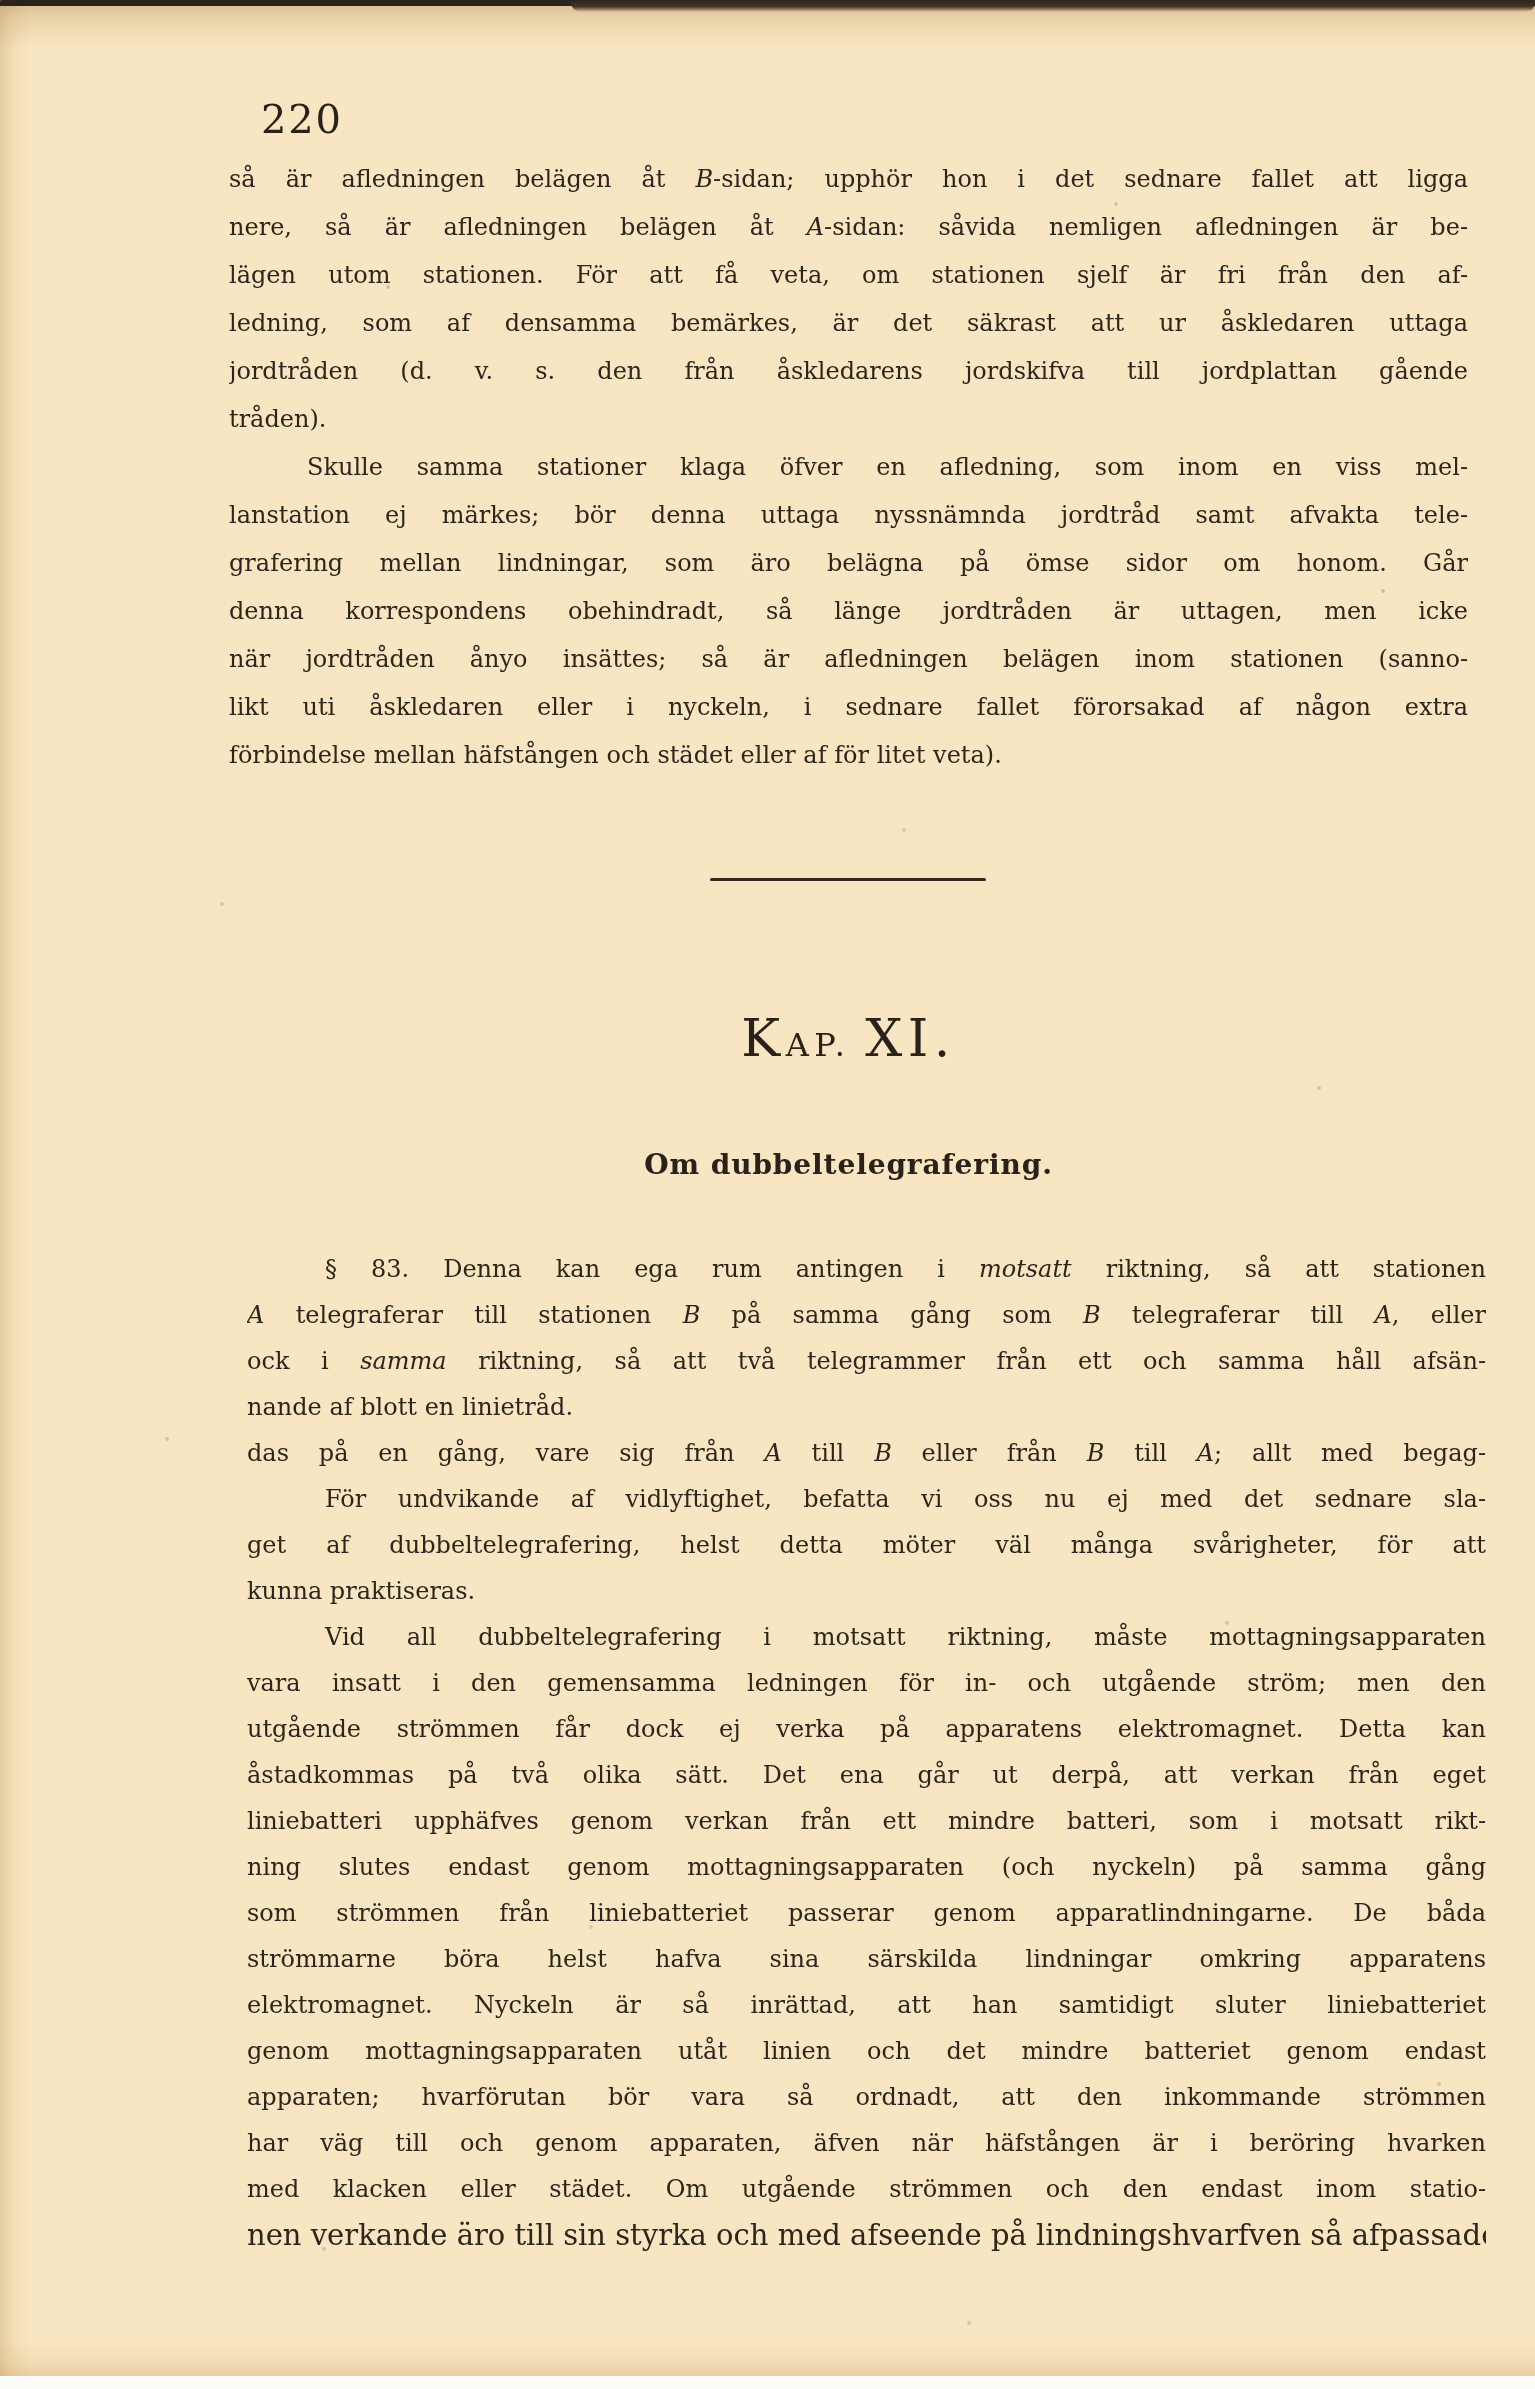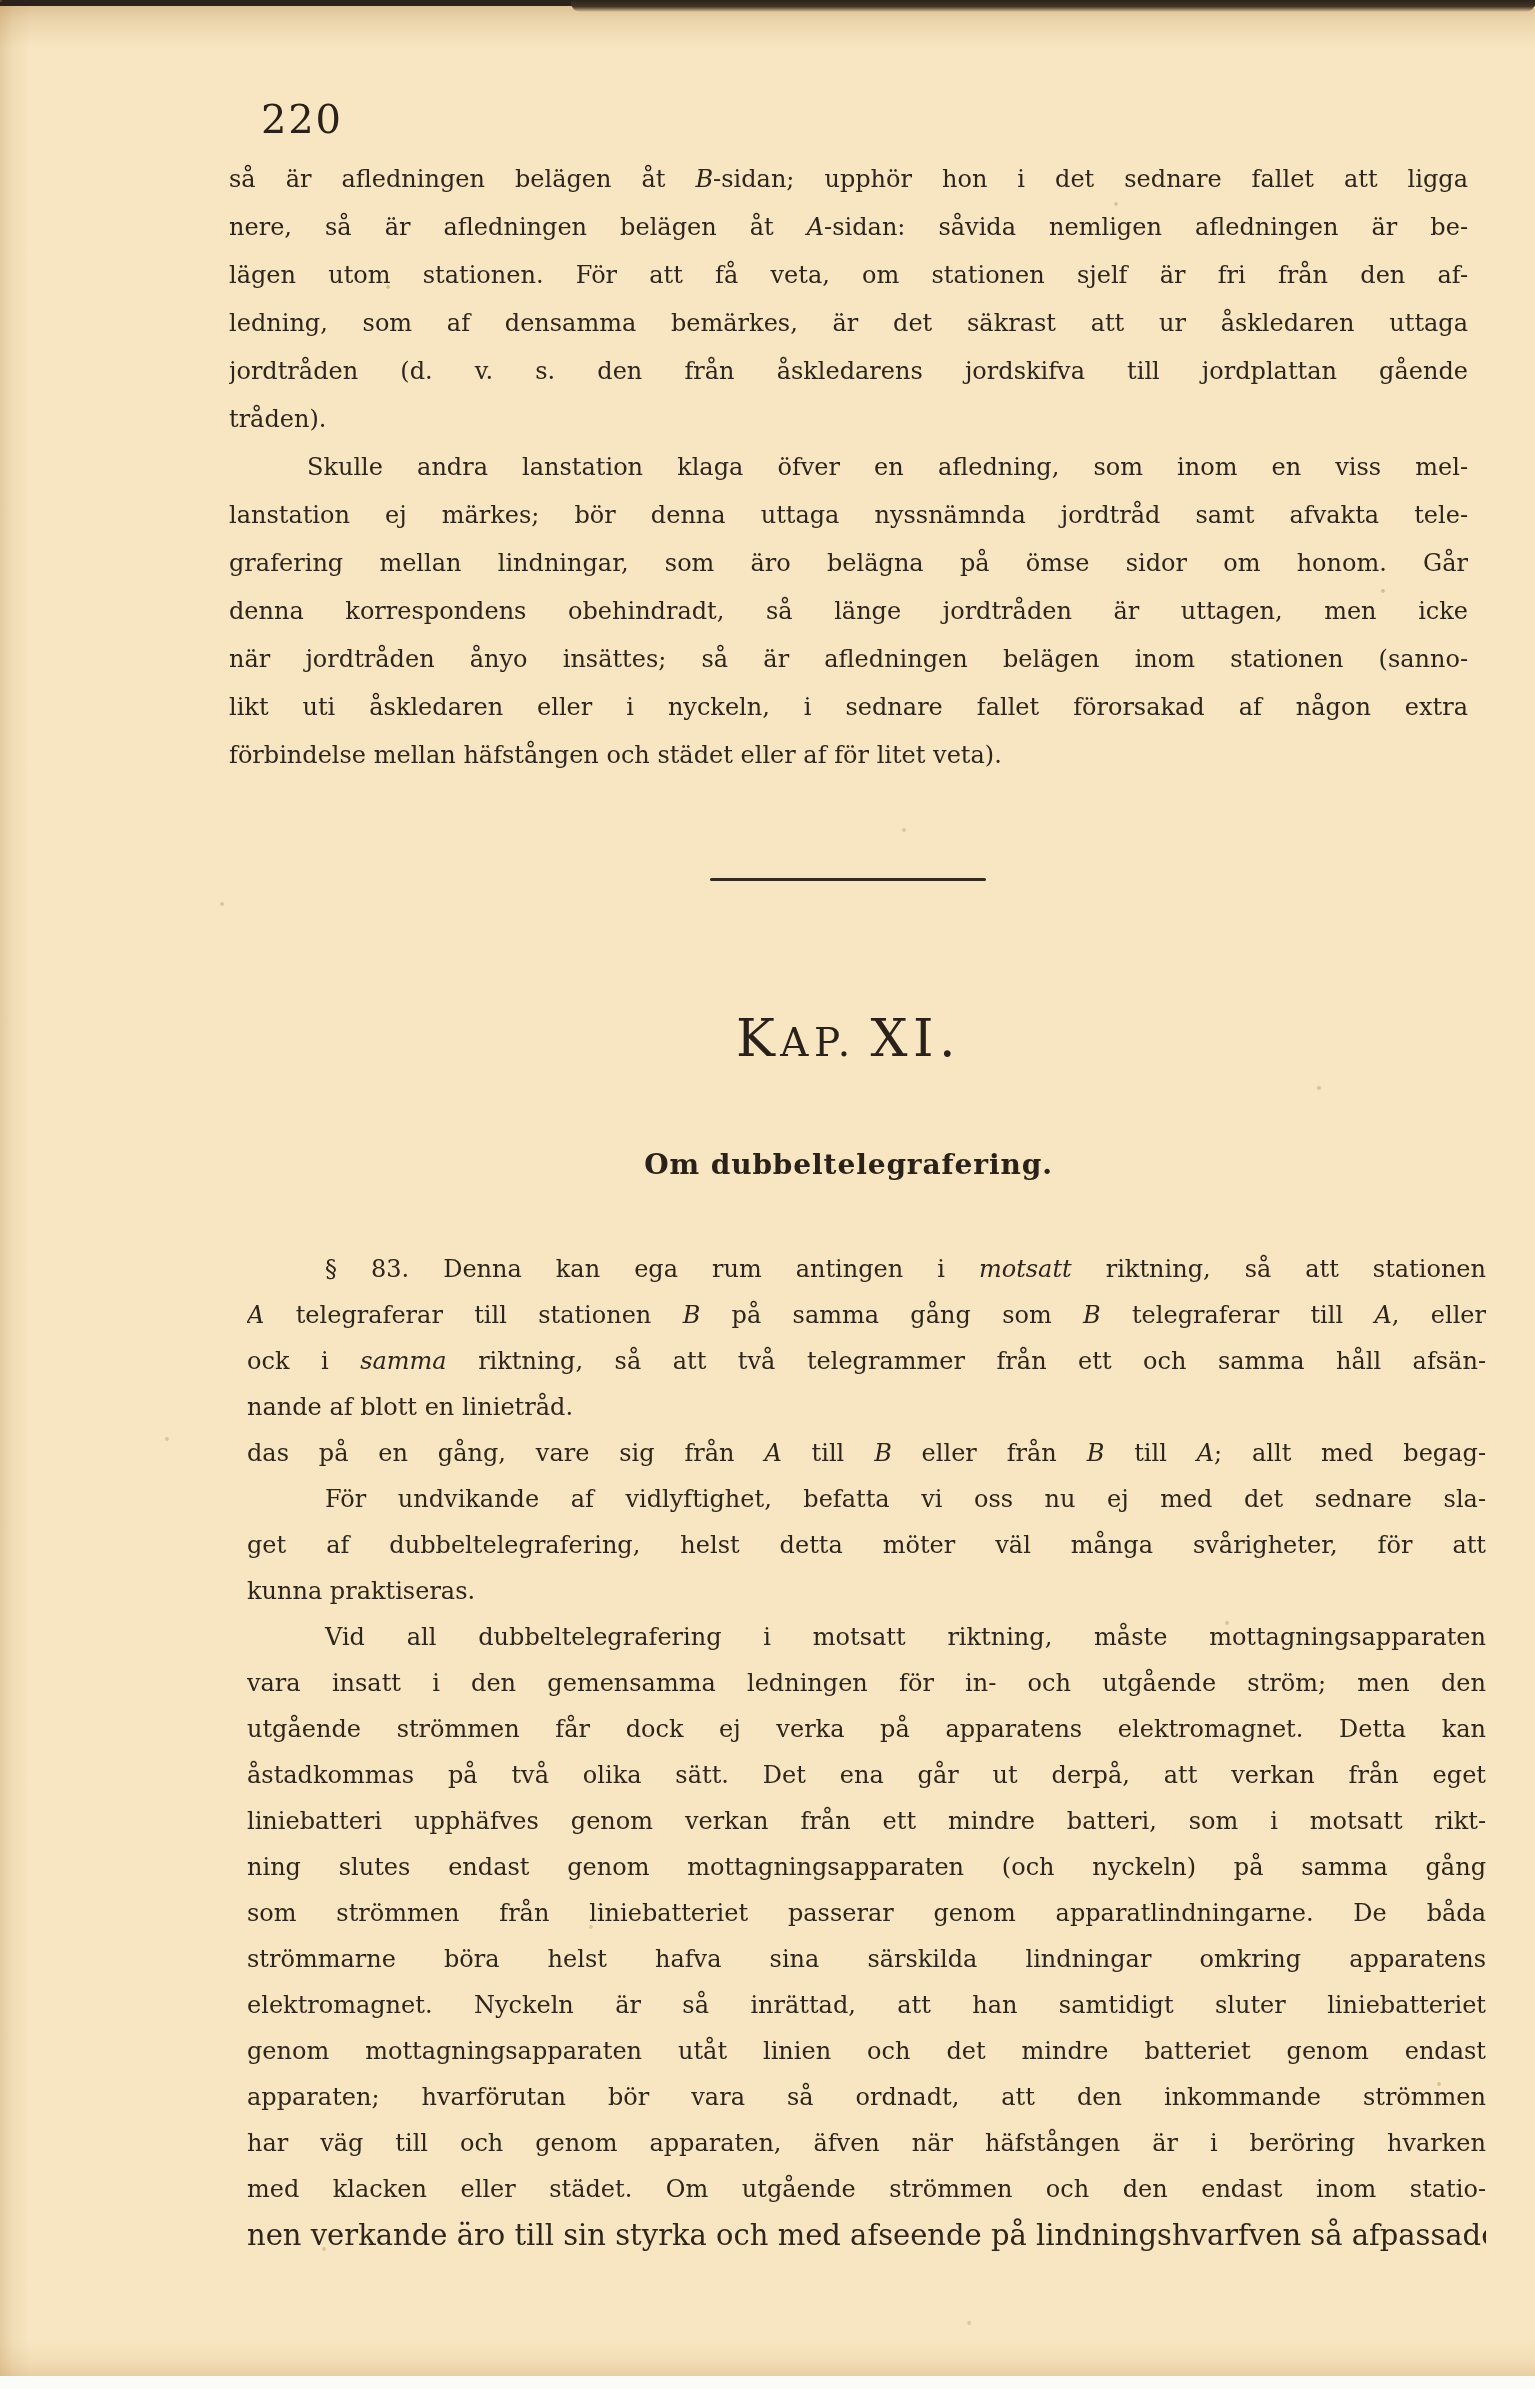--- a/index.html
+++ b/index.html
@@ -62,21 +62,21 @@
   .block-bottom .para:last-child .line:last-child{font-size:29px;}
   .divider{
     position:absolute;left:710px;top:878px;width:276px;height:2.8px;
     background:#342a1f;border-radius:1.8px;
   }
   .kicker{
     position:absolute;left:229px;top:1008px;width:1239px;
     text-align:center;color:#2a221a;
   }
   .kicker .kcap{font-size:52px;letter-spacing:5.5px;}
-  .kicker .ksmall{font-size:39px;letter-spacing:5.5px;margin-right:14.7px;margin-top:6px;}
+  .kicker .ksmall{font-size:32px;letter-spacing:5.5px;margin-right:14.7px;margin-top:6px;}
   .subtitle{
     position:absolute;left:229px;top:1148px;width:1239px;
     text-align:center;font-weight:700;font-size:28px;letter-spacing:0.9px;color:#2a221a;
   }
 </style>
 </head>
 <body>
 
 <div class="scan">
   <div class="edge-top"></div>
@@ -88,21 +88,21 @@
   <div class="col block-top">
     <div class="para">
         <div class="line">så är afledningen belägen åt <em>B</em>-sidan; upphör hon i det sednare fallet att ligga</div>
         <div class="line">nere, så är afledningen belägen åt <em>A</em>-sidan: såvida nemligen afledningen är be-</div>
         <div class="line">lägen utom stationen.  För att få veta, om stationen sjelf är fri från den af-</div>
         <div class="line">ledning, som af densamma bemärkes, är det säkrast att ur åskledaren uttaga</div>
         <div class="line">jordtråden (d. v. s. den från åskledarens jordskifva till jordplattan gående</div>
         <div class="line last">tråden).</div>
       </div>
     <div class="para">
-        <div class="line indent">Skulle andra lanstation klaga öfver en afledning, som inom en viss mel-</div>
+        <div class="line indent">Skulle samma stationer klaga öfver en afledning, som inom en viss mel-</div>
         <div class="line">lanstation ej märkes; bör denna uttaga nyssnämnda jordtråd samt afvakta tele-</div>
         <div class="line">grafering mellan lindningar, som äro belägna på ömse sidor om honom.  Går</div>
         <div class="line">denna korrespondens obehindradt, så länge jordtråden är uttagen, men icke</div>
         <div class="line">när jordtråden ånyo insättes; så är afledningen belägen inom stationen (sanno-</div>
         <div class="line">likt uti åskledaren eller i nyckeln, i sednare fallet förorsakad af någon extra</div>
         <div class="line last">förbindelse mellan häfstången och städet eller af för litet veta).</div>
       </div>
   </div>
 
   <div class="divider"></div>

